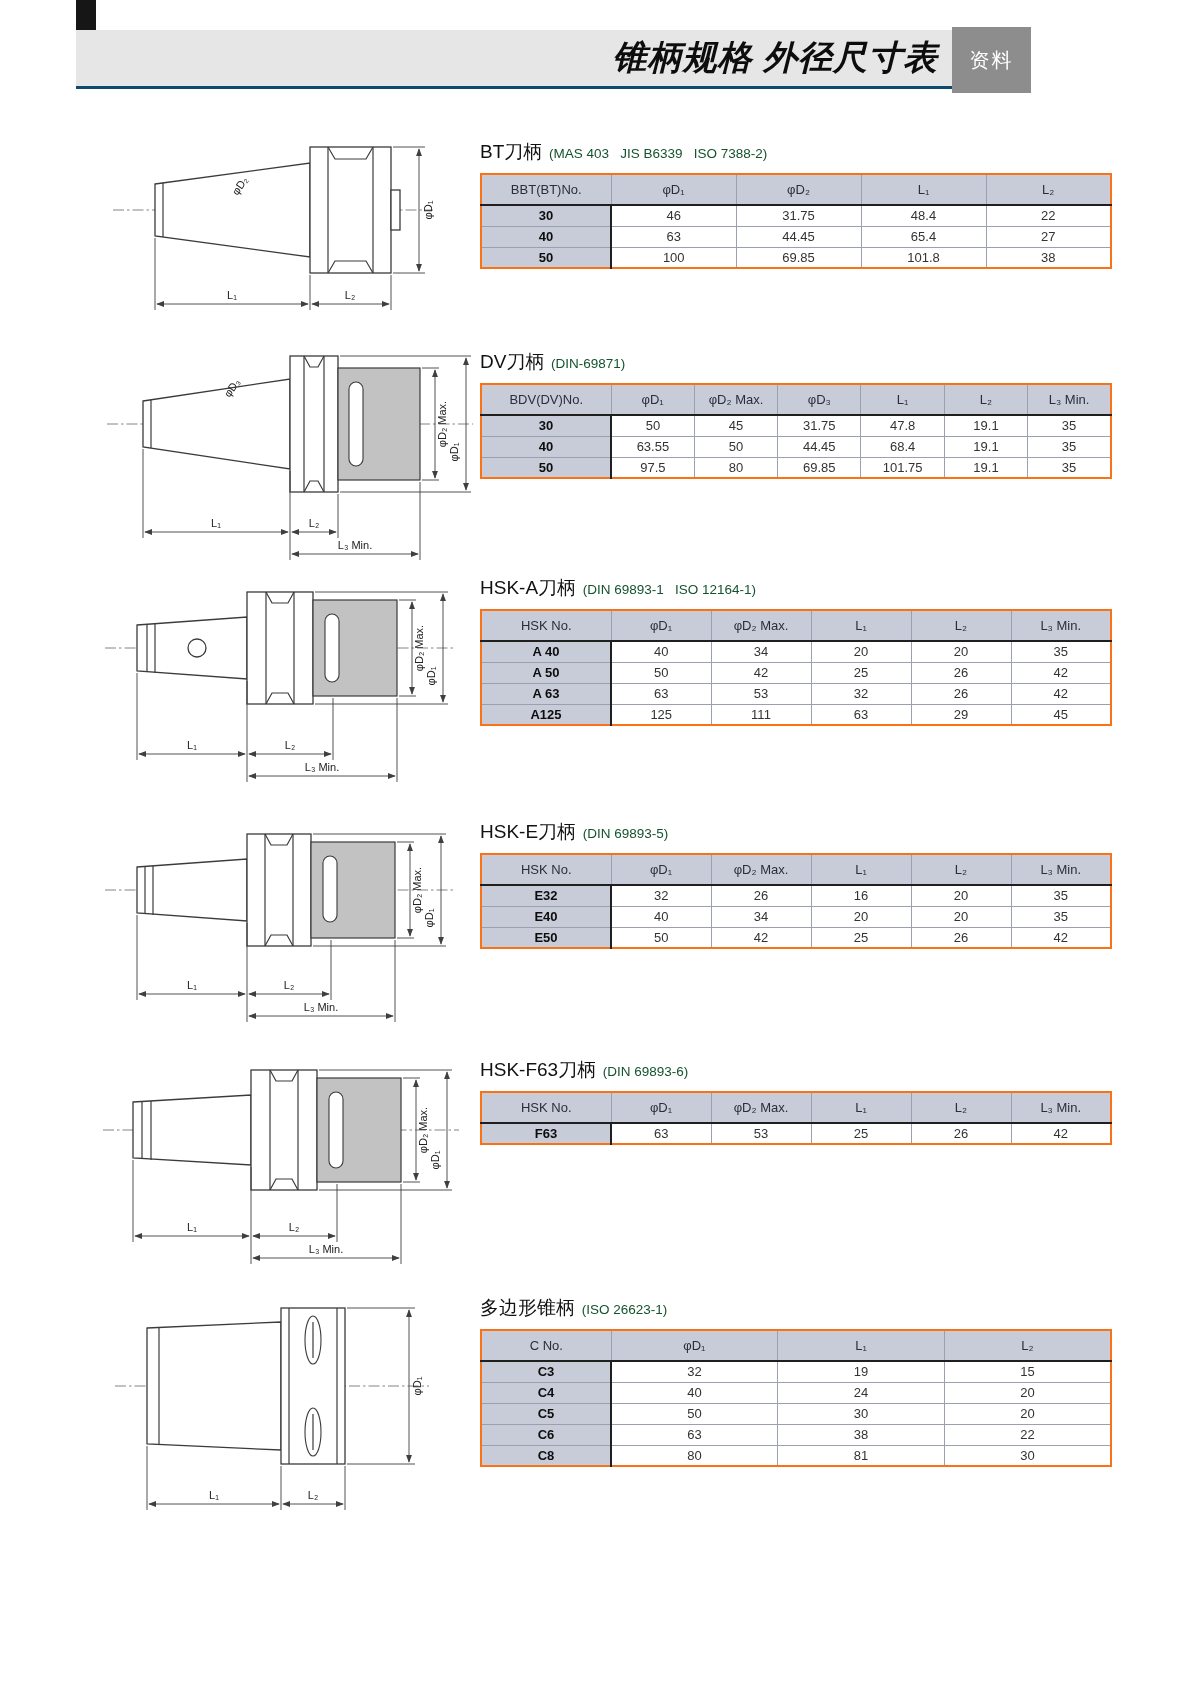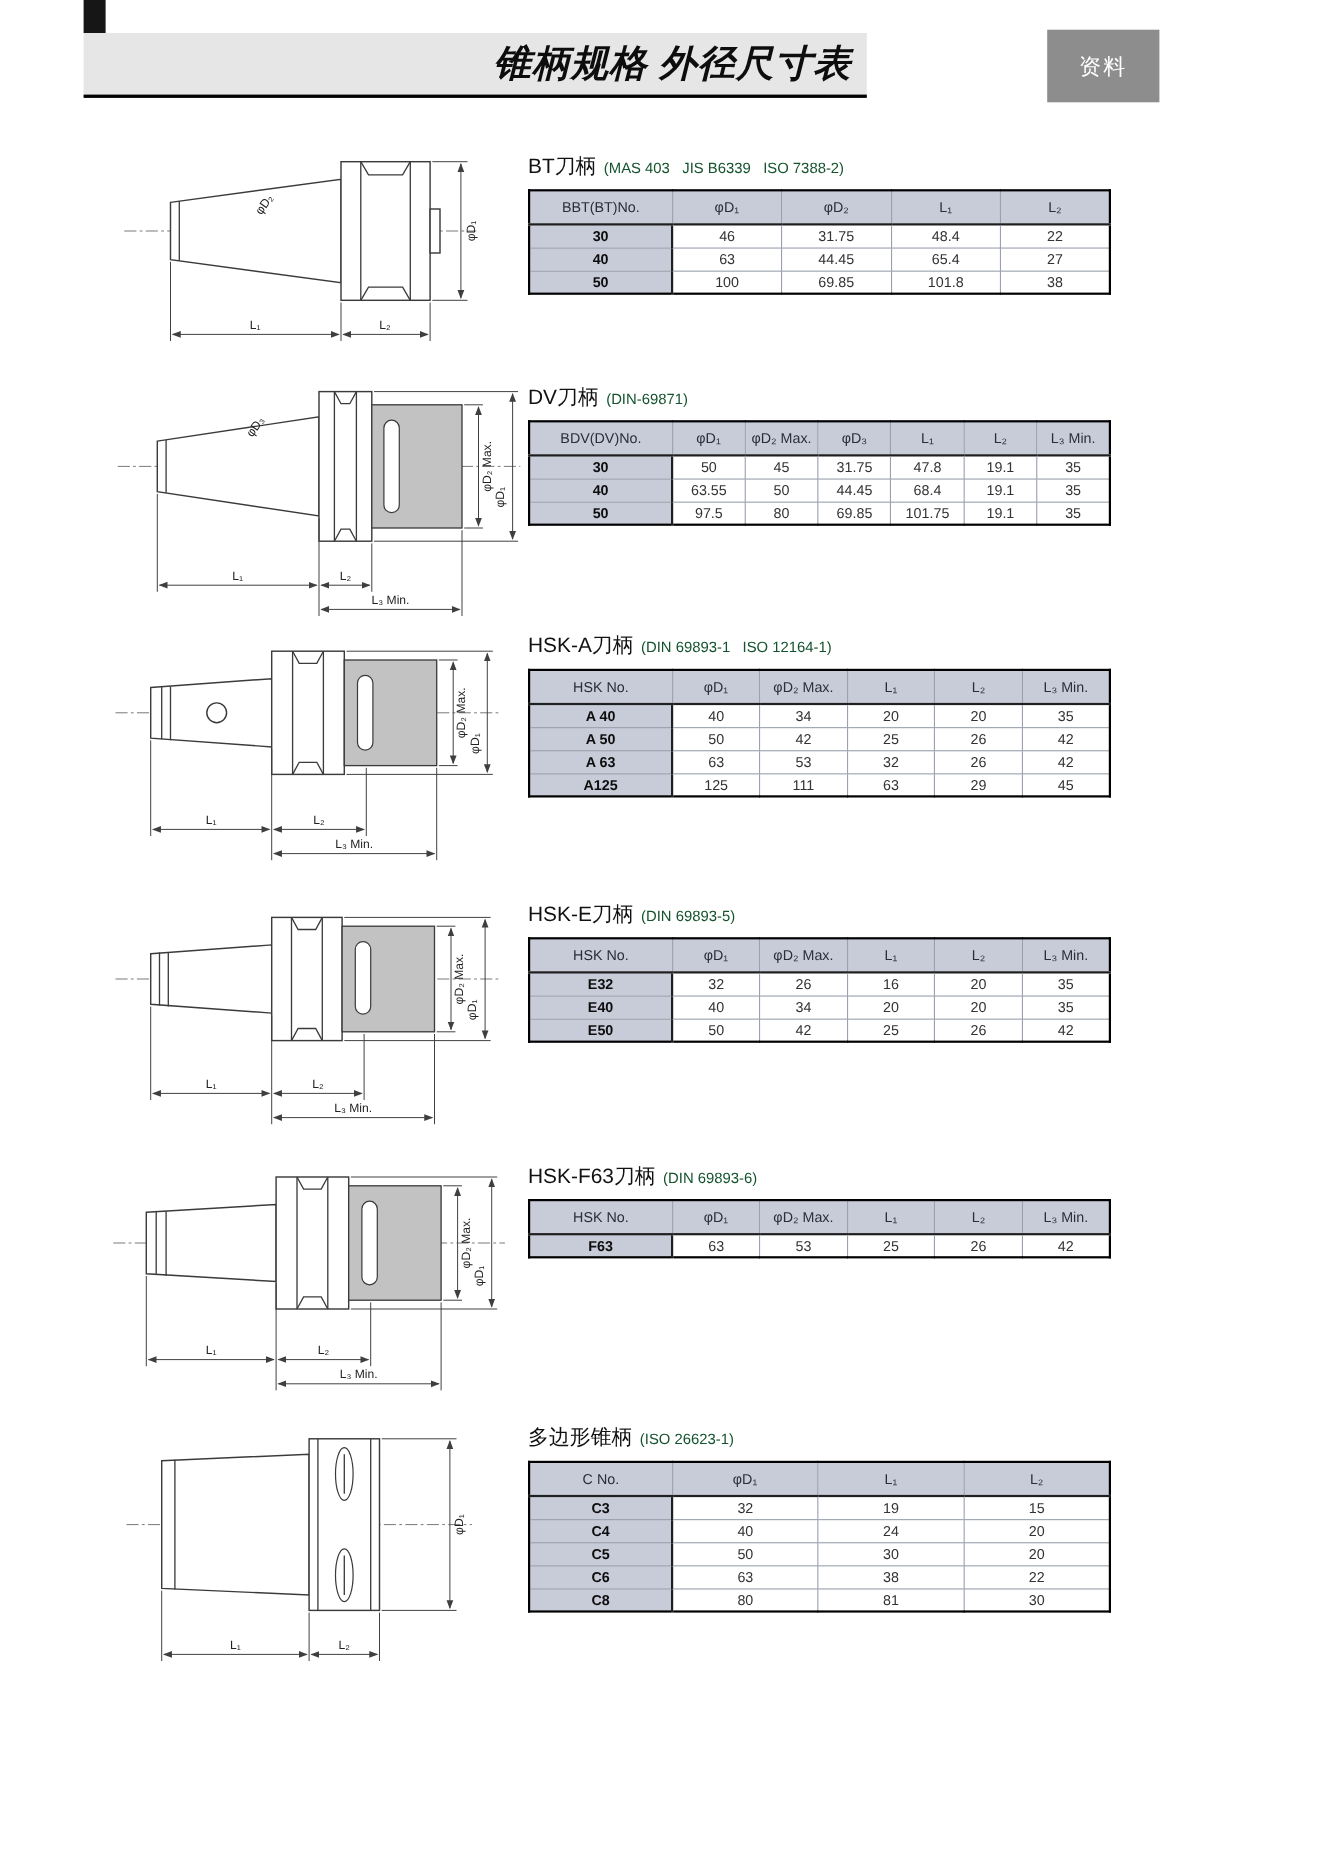--- a/index.html
+++ b/index.html
@@ -3,38 +3,38 @@
 <meta charset="utf-8">
 <style>
   html,body{margin:0;padding:0;background:#ffffff;}
   .page{
     position:relative;width:1200px;height:1697px;background:#fff;overflow:hidden;
     font-family:"Liberation Sans","DejaVu Sans",sans-serif;color:#1a1a1a;
   }
   
   .corner-mark{position:absolute;left:76px;top:0;width:20px;height:30px;background:#161616;}
   .header-band{
-    position:absolute;left:76px;top:30px;width:712px;height:56px;background:#e6e6e6;
-    border-bottom:3px solid #000000;display:flex;align-items:center;justify-content:flex-end;text-align:center;
+    position:absolute;left:76px;top:30px;width:876px;height:56px;background:#e6e6e6;
+    border-bottom:3px solid #0c4a6e;display:flex;align-items:center;justify-content:flex-end;text-align:center;
   }
   .page-title{font-size:34px;font-weight:bold;font-style:italic;letter-spacing:1px;color:#0d0d0d;padding-right:14px;}
   .header-badge{
-    position:absolute;left:952px;top:27px;width:102px;height:66px;background:#8d8d8d;
+    position:absolute;left:952px;top:27px;width:79px;height:66px;background:#8d8d8d;
     display:flex;align-items:center;justify-content:center;color:#fff;font-size:20px;letter-spacing:2px;
   }
   
   .section{position:absolute;left:85px;display:flex;}
   .s1{top:132px;} .s2{top:342px;} .s3{top:568px;} .s4{top:812px;} .s5{top:1050px;} .s6{top:1288px;}
   .draw{width:395px;flex:none;}
   .content{width:540px;flex:none;padding-left:0;}
   .sec-title{margin:4px 0 8px 0;font-weight:normal;}
   .sec-title .name{font-size:19px;color:#111;}
   .sec-title .std{font-size:13.5px;color:#14532d;}
   
-  table.spec{border-collapse:collapse;table-layout:fixed;width:530px;font-size:13px;border:2px solid #000000;}
+  table.spec{border-collapse:collapse;table-layout:fixed;width:632px;font-size:13px;border:2px solid #f97316;}
   table.spec col.cfirst{width:130px;}
   table.spec th,table.spec td{border:1px solid #9aa0ad;text-align:center;padding:1px 3px;}
   table.spec thead th{background:#c8ccd9;border-bottom:2px solid #1f1f1f;font-weight:normal;color:#2b2e3a;height:27px;}
   table.spec tbody th{background:#c8ccd9;border-right:2px solid #1f1f1f;font-weight:bold;color:#0d0d0d;}
   table.spec tbody tr{height:21px;}
   table.spec tbody td{color:#333;}
   
   .o{fill:none;stroke:#3b3b3b;stroke-width:1.2;}
   .of{fill:#fff;stroke:#3b3b3b;stroke-width:1.3;}
   .gf{fill:#c2c2c2;stroke:#3b3b3b;stroke-width:1.2;}

